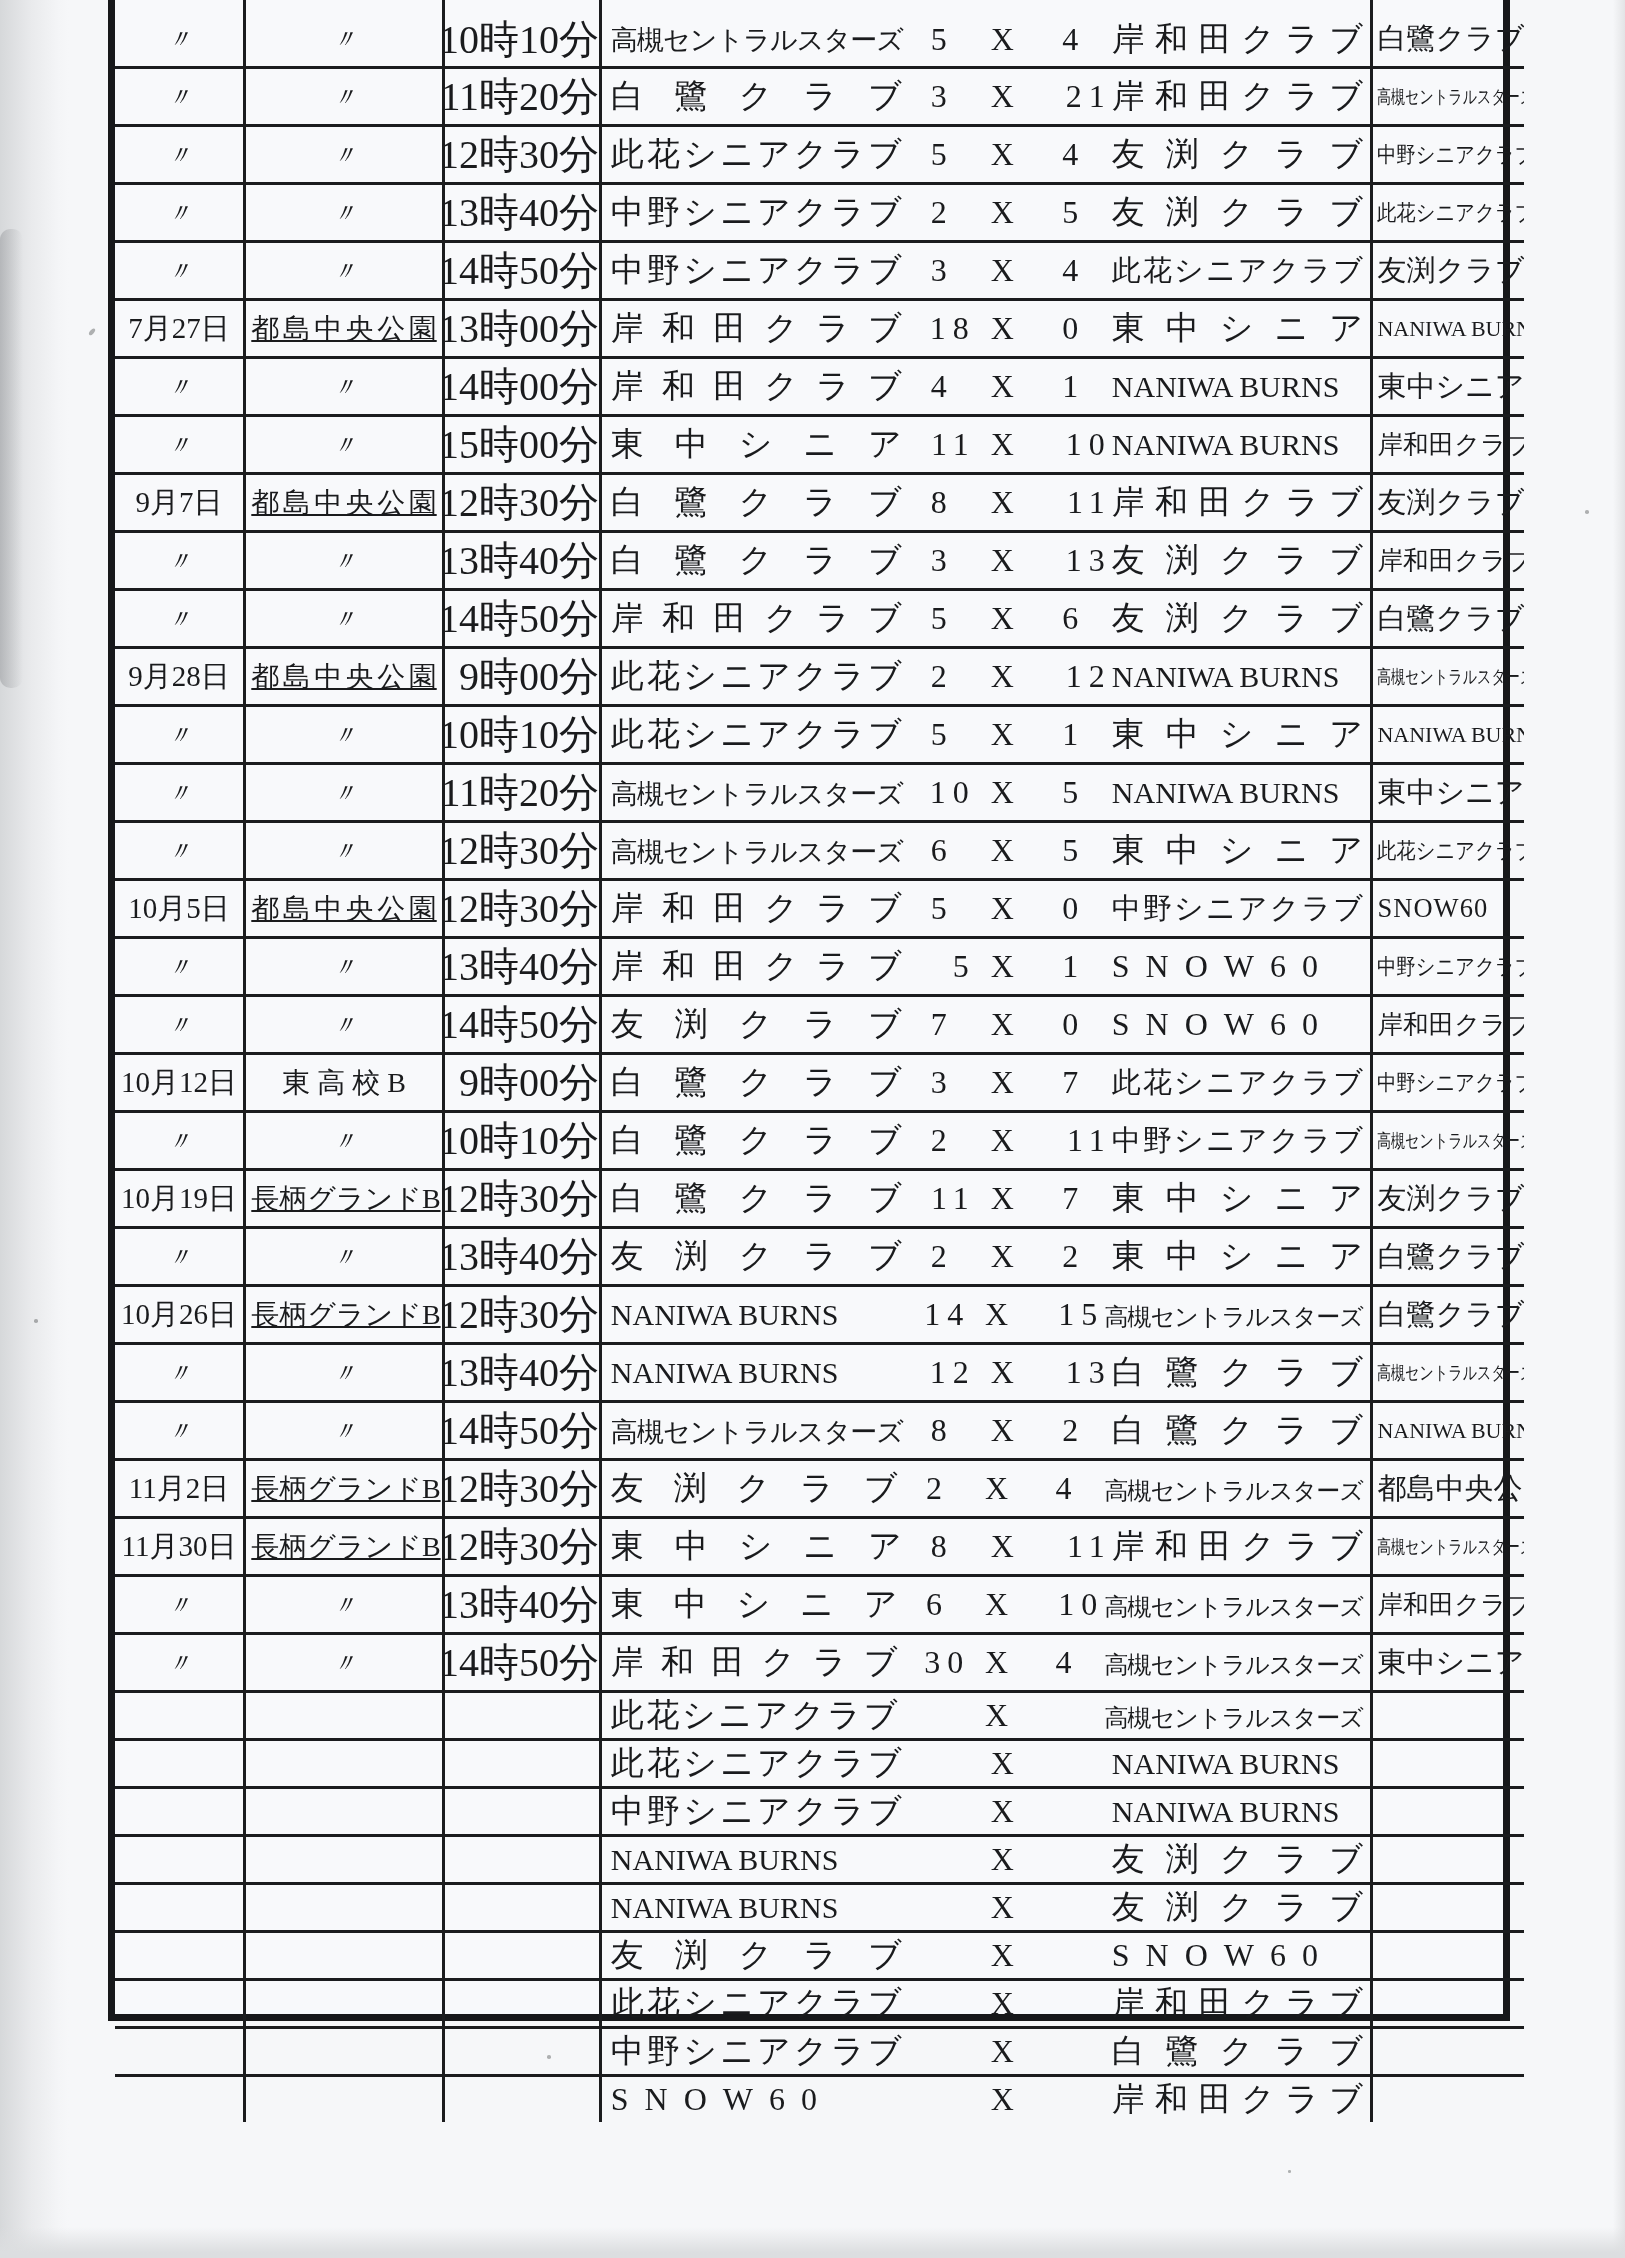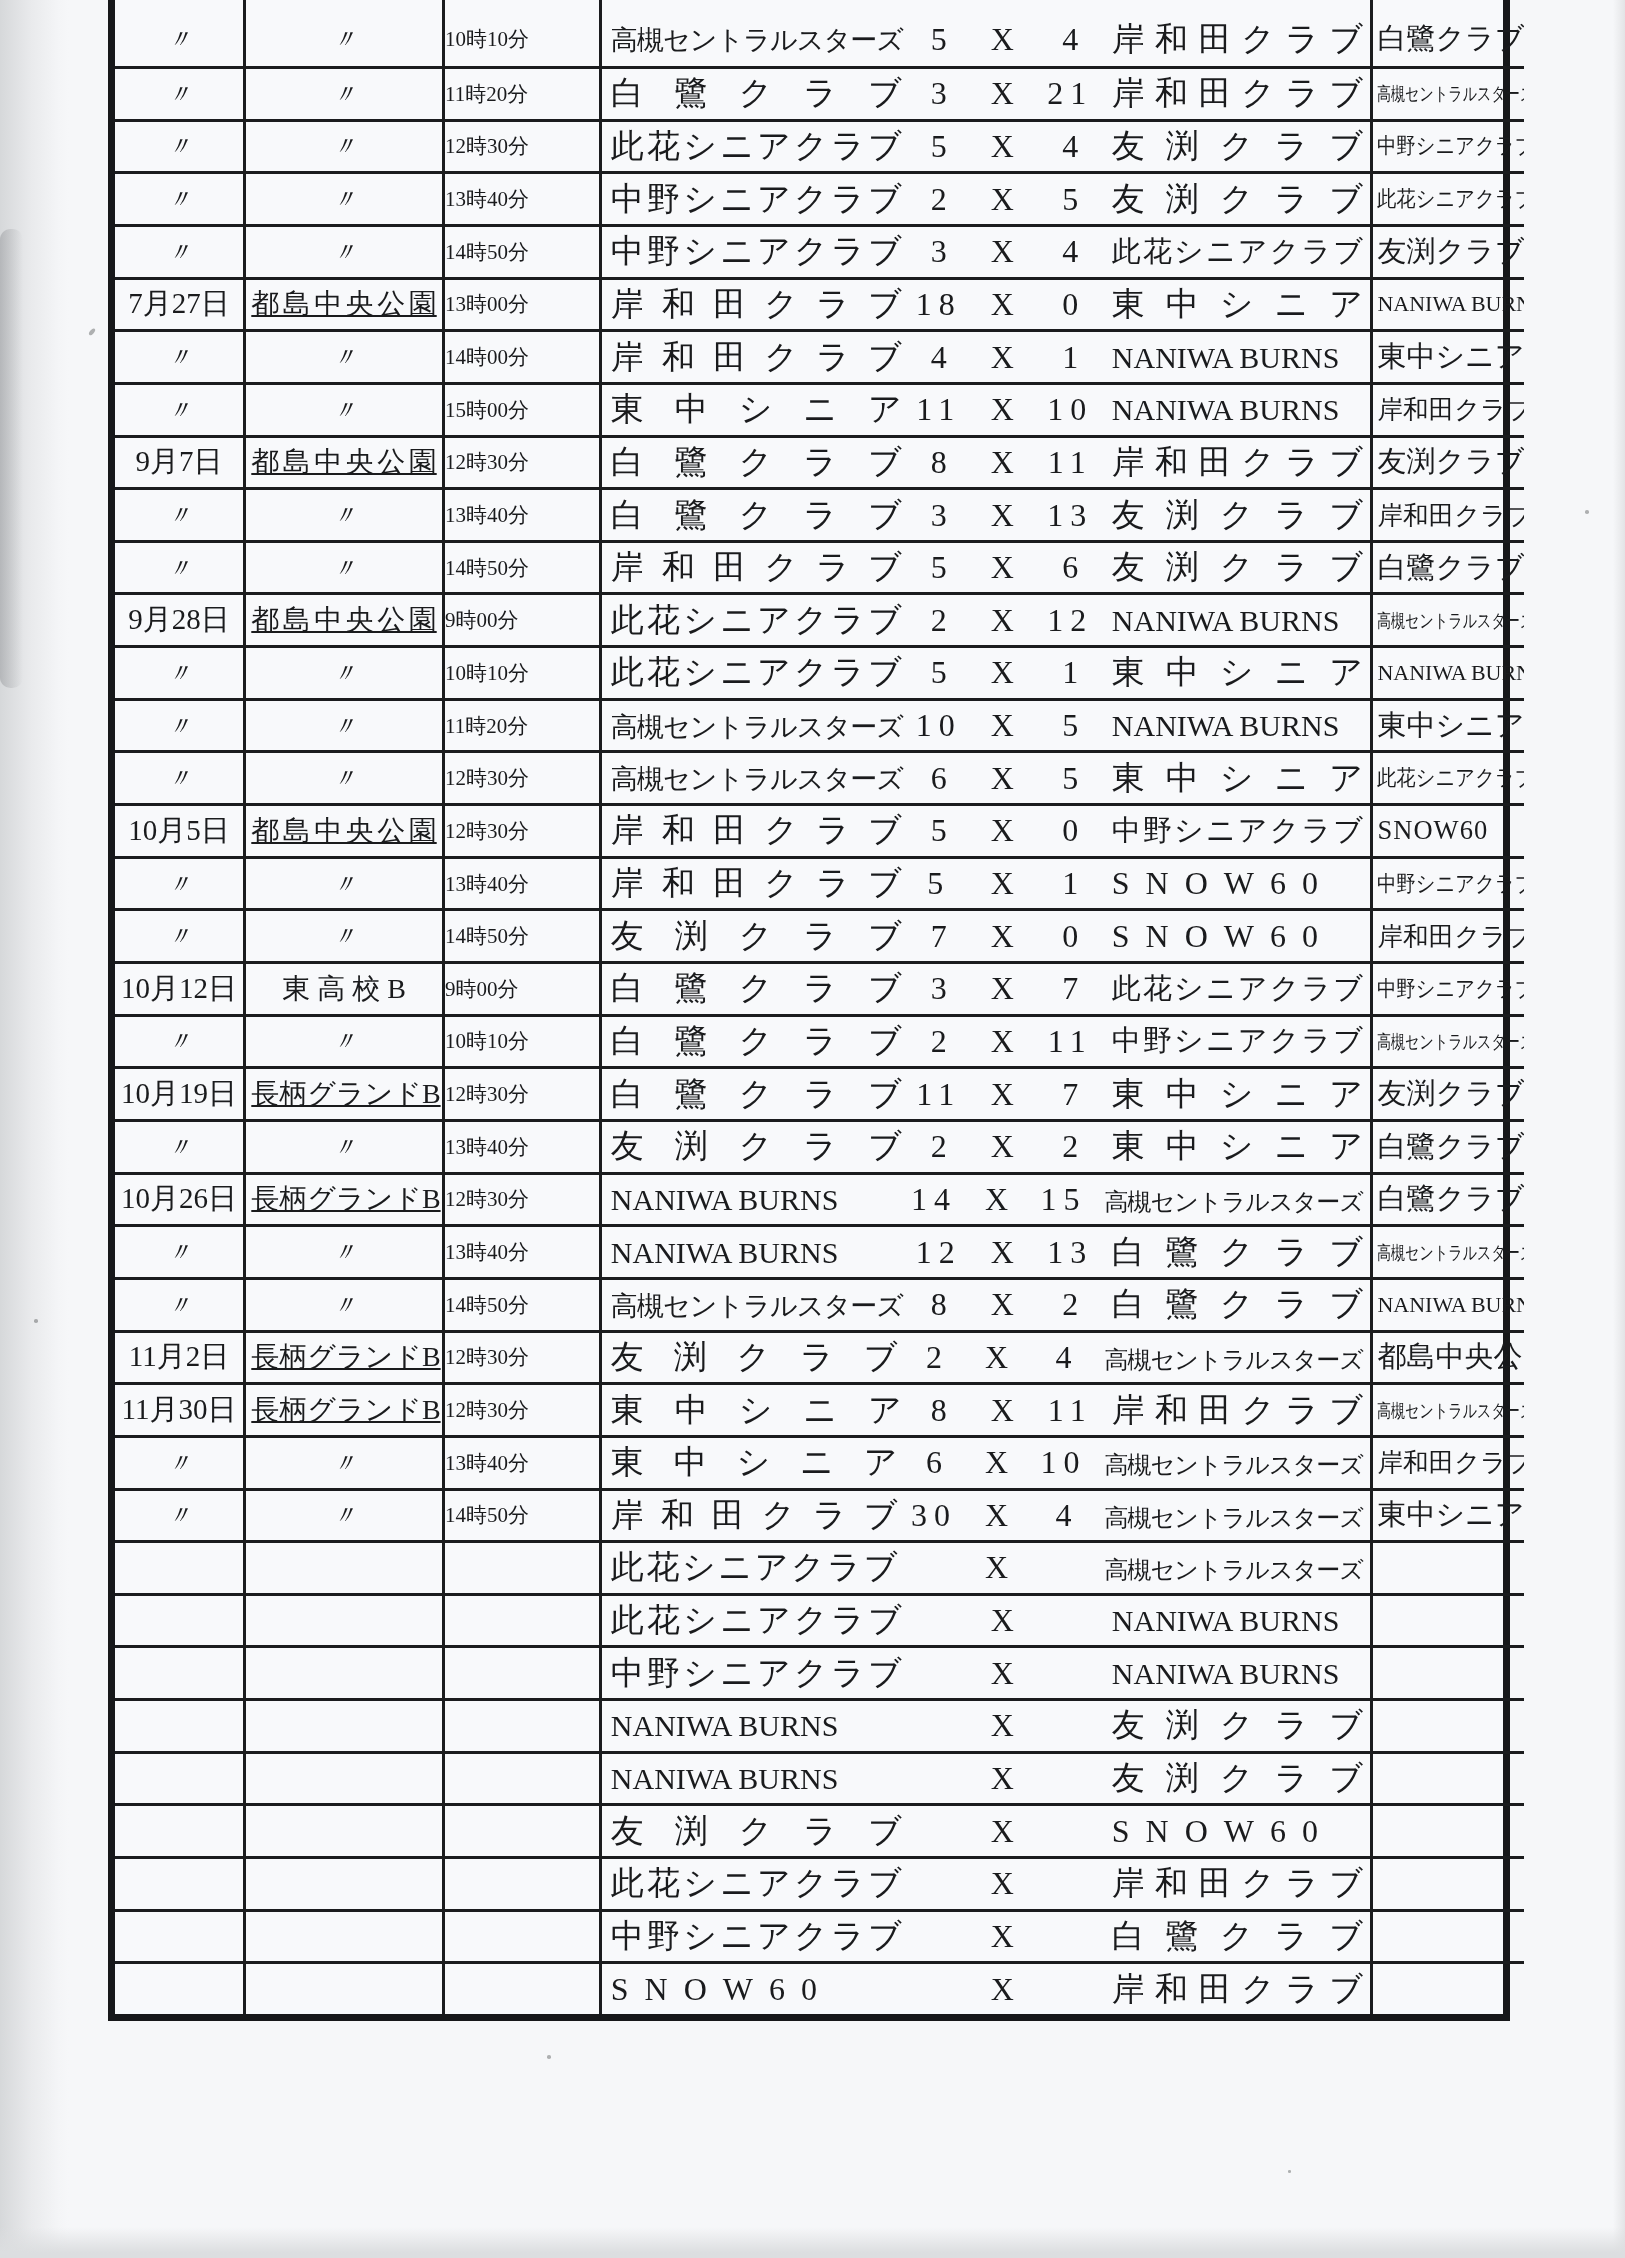--- a/index.html
+++ b/index.html
@@ -26,39 +26,39 @@
     box-sizing:border-box;
     border-left:7px solid #17181a;border-right:7px solid #17181a;border-bottom:7px solid #17181a;
     display:grid;grid-template-rows:66px repeat(37,1fr);
     background:#f8f9fb;
   }
   .row{display:flex;box-sizing:border-box;border-top:0;}
   .row + .row{border-top:3.5px solid #1b1c1e;}
   .cell{box-sizing:border-box;display:flex;align-items:center;overflow:hidden;white-space:nowrap;}
   .c-date {width:131px;justify-content:center;border-right:3.5px solid #1b1c1e;font-size:29px;}
   .c-loc  {width:199px;justify-content:center;border-right:3.5px solid #1b1c1e;font-size:28px;padding:0 5.3px;}
-  .c-time {width:157px;justify-content:flex-start;border-right:3.5px solid #1b1c1e;font-size:21px;}
+  .c-time {width:157px;justify-content:flex-end;border-right:3.5px solid #1b1c1e;font-size:40px;}
   .c-match{width:768px;padding-left:8.8px;}
   .c-ump  {width:154px;border-left:3.5px solid #1b1c1e;padding:0 4.4px;font-size:29px;}
   .row:first-child .cell{padding-top:12.4px;}
 
   .t1{width:291px;font-size:33px;}
   .s1{width:74px;text-align:center;font-size:32px;}
   .xm{width:53px;text-align:center;font-size:32px;}
   .s2{width:83px;text-align:center;font-size:32px;}
   .t2{flex:1;font-size:33px;padding-right:7px;}
 
   
   .just{display:block;width:100%;text-align:justify;text-align-last:justify;}
   .c8   {font-size:29px;}
   .cjk9 {font-size:27px;letter-spacing:-0.9px;}
   .t2 .cjk9{font-size:24px;letter-spacing:-0.9px;}
   .lat  {font-size:30px;}
   .latsp{letter-spacing:.5em;font-size:32px;}
-  .wide {letter-spacing:.22em;}
+  .wide {letter-spacing:.22em;text-align:right;}
   .ditto{font-size:26.5px;font-style:italic;}
   .locjust{display:block;width:100%;text-align:justify;text-align-last:justify;text-decoration:underline;}
 
   .u-big {display:block;width:100%;font-size:29px;text-align:justify;text-align-last:justify;}
   .u-big6{display:block;width:100%;font-size:25.6px;text-align:justify;text-align-last:justify;}
   .u-med {display:inline-block;font-size:22px;transform:scaleX(.88);transform-origin:left center;}
   .u-cjk9{display:inline-block;font-size:18.5px;transform:scaleX(.76);transform-origin:left center;}
   .u-lat {font-size:22px;}
   .u-lats{font-size:26.5px;letter-spacing:.04em;}
 </style>

